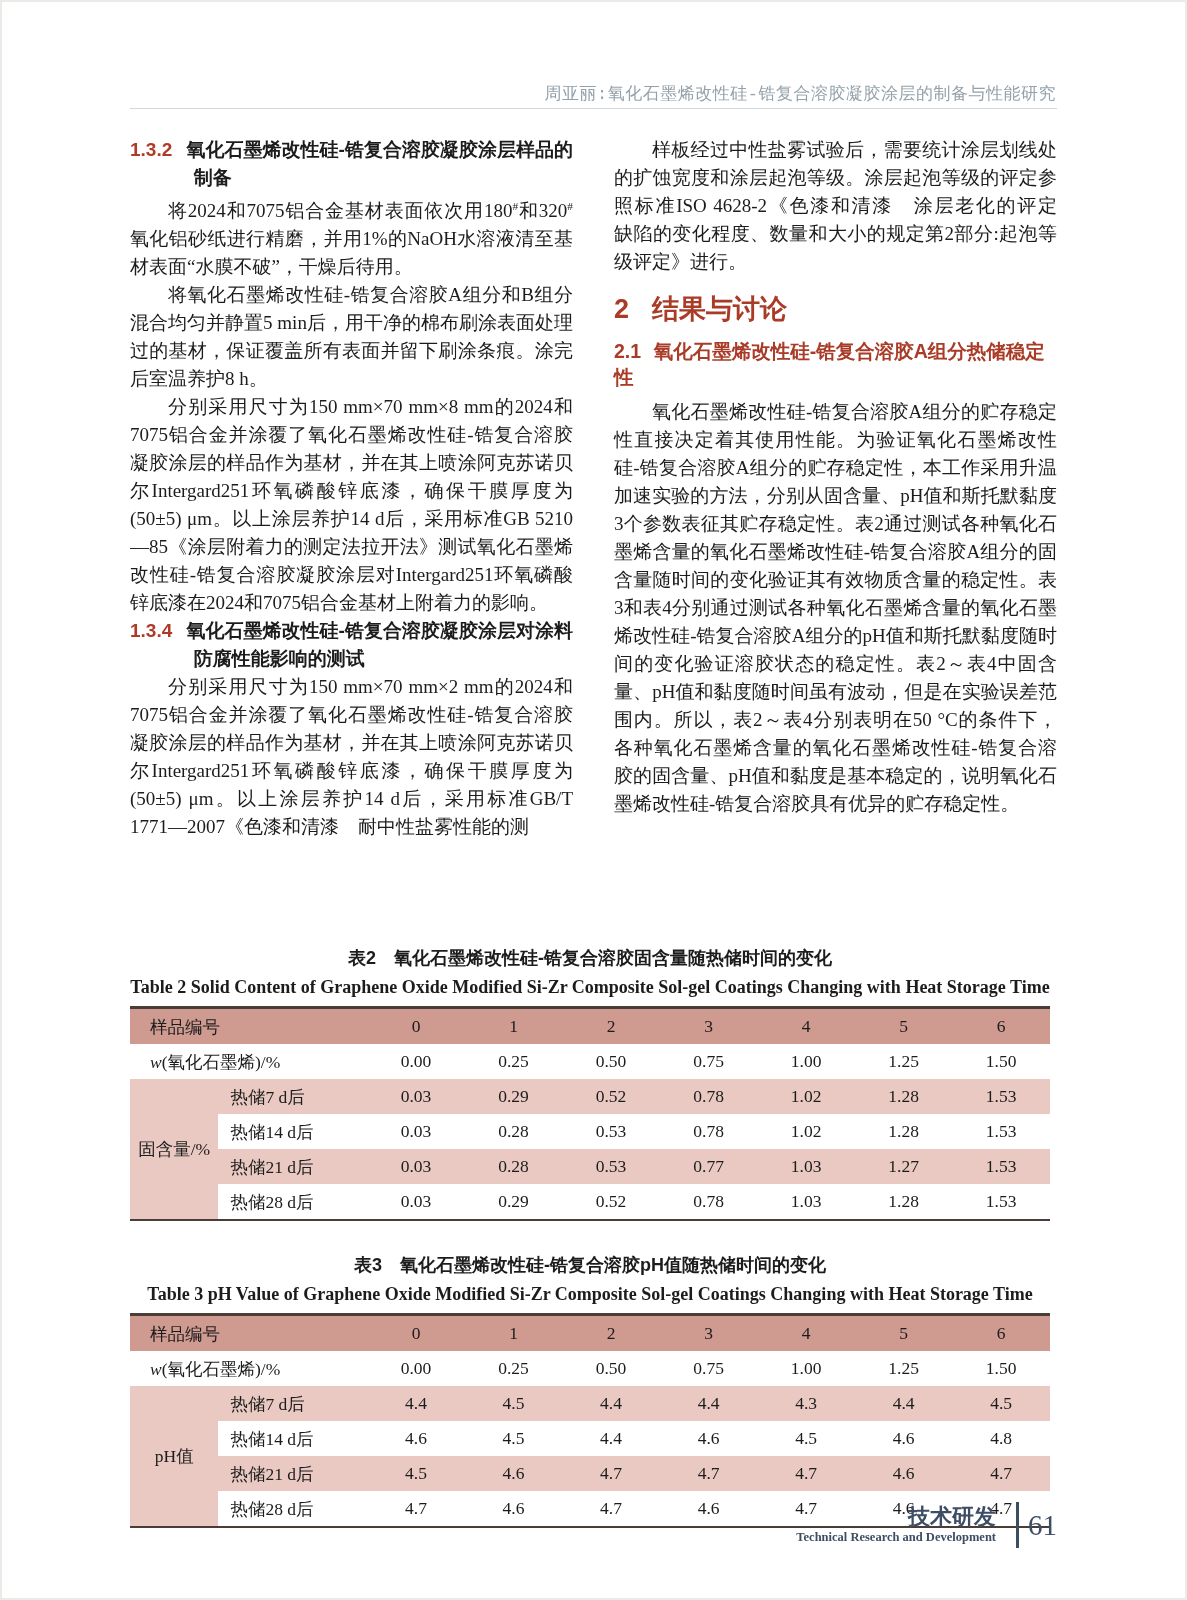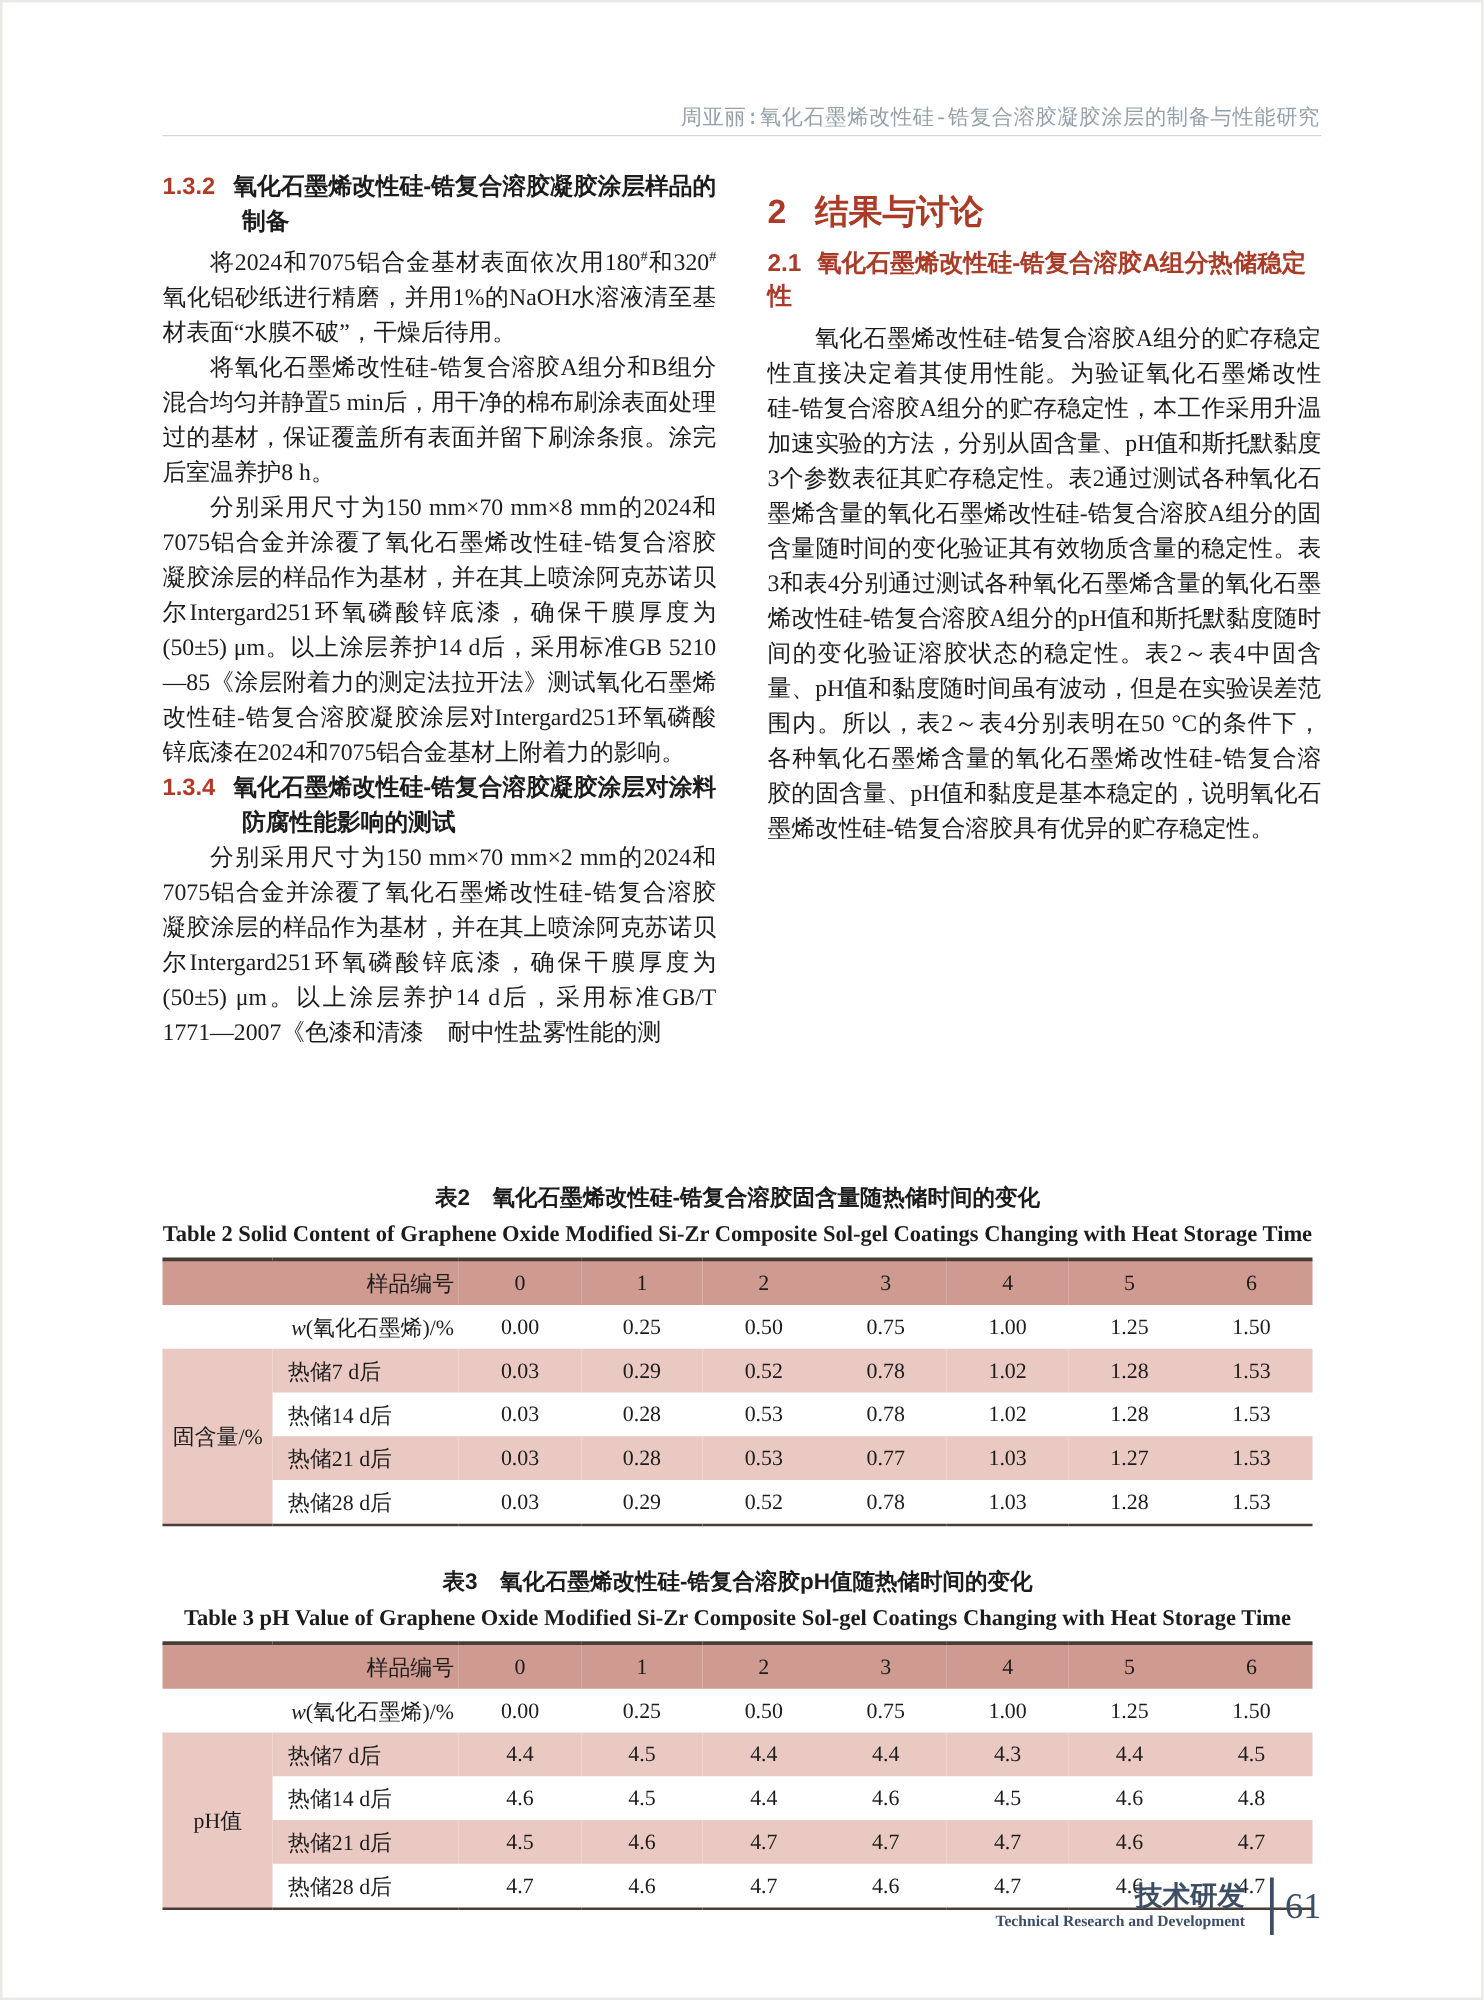--- a/index.html
+++ b/index.html
@@ -63,21 +63,21 @@
     width:100%; border-collapse:collapse;
     border-top:3px solid #4a3d37; border-bottom:2px solid #4a3d37;
     font-size:17.5px;
   }
   table.datatable col.c-grp { width:88px; }
   table.datatable col.c-sub { width:148px; }
   table.datatable col.c-num { width:97px; }
   .datatable th, .datatable td {
     font-weight:normal; height:35px; padding:0 4px; text-align:center;
   }
-  .datatable .lbl { text-align:right; padding-left:9px; }
+  .datatable .lbl { text-align:left; padding-left:20px; }
   .datatable tr.hdr th { background:#cf9a90; }
   .datatable tr.stripe td { background:#e9c9c2; }
   .datatable td.grp { background:#e9c9c2; }
   .datatable td.sub { text-align:left; padding-left:12px; }
   
   .footer {
     position:absolute; top:1502px; right:130px;
     display:flex; align-items:center;
   }
   .footer-textblock { text-align:right; padding-right:20px; }
@@ -108,20 +108,21 @@
     <div class="col">
       <div class="sec-head"><span class="sec-num">1.3.2</span><span>氧化石墨烯改性硅-锆复合溶胶凝胶涂层样品的制备</span></div>
       <p class="body"><span>将2024和7075铝合金基材表面依次用180</span><sup class="hash">#</sup><span>和320</span><sup class="hash">#</sup><span>氧化铝砂纸进行精磨，并用1%的NaOH水溶液清至基材表面“水膜不破”，干燥后待用。</span></p>
       <p class="body">将氧化石墨烯改性硅-锆复合溶胶A组分和B组分混合均匀并静置5 min后，用干净的棉布刷涂表面处理过的基材，保证覆盖所有表面并留下刷涂条痕。涂完后室温养护8 h。</p>
       <p class="body">分别采用尺寸为150 mm×70 mm×8 mm的2024和7075铝合金并涂覆了氧化石墨烯改性硅-锆复合溶胶凝胶涂层的样品作为基材，并在其上喷涂阿克苏诺贝尔Intergard251环氧磷酸锌底漆，确保干膜厚度为(50±5) μm。以上涂层养护14 d后，采用标准GB 5210—85《涂层附着力的测定法拉开法》测试氧化石墨烯改性硅-锆复合溶胶凝胶涂层对Intergard251环氧磷酸锌底漆在2024和7075铝合金基材上附着力的影响。</p>
       <div class="sec-head"><span class="sec-num">1.3.4</span><span>氧化石墨烯改性硅-锆复合溶胶凝胶涂层对涂料防腐性能影响的测试</span></div>
       <p class="body">分别采用尺寸为150 mm×70 mm×2 mm的2024和7075铝合金并涂覆了氧化石墨烯改性硅-锆复合溶胶凝胶涂层的样品作为基材，并在其上喷涂阿克苏诺贝尔Intergard251环氧磷酸锌底漆，确保干膜厚度为(50±5) μm。以上涂层养护14 d后，采用标准GB/T 1771—2007《色漆和清漆　耐中性盐雾性能的测</p>
     </div>
 
     <div class="col">
+      <p class="body">样板经过中性盐雾试验后，需要统计涂层划线处的扩蚀宽度和涂层起泡等级。涂层起泡等级的评定参照标准ISO 4628-2《色漆和清漆　涂层老化的评定　缺陷的变化程度、数量和大小的规定第2部分:起泡等级评定》进行。</p>
       <div class="h2-head"><span class="h2-num">2</span><span>结果与讨论</span></div>
       <div class="h21-head"><span class="h21-num">2.1</span><span>氧化石墨烯改性硅-锆复合溶胶A组分热储稳定性</span></div>
       <p class="body">氧化石墨烯改性硅-锆复合溶胶A组分的贮存稳定性直接决定着其使用性能。为验证氧化石墨烯改性硅-锆复合溶胶A组分的贮存稳定性，本工作采用升温加速实验的方法，分别从固含量、pH值和斯托默黏度3个参数表征其贮存稳定性。表2通过测试各种氧化石墨烯含量的氧化石墨烯改性硅-锆复合溶胶A组分的固含量随时间的变化验证其有效物质含量的稳定性。表3和表4分别通过测试各种氧化石墨烯含量的氧化石墨烯改性硅-锆复合溶胶A组分的pH值和斯托默黏度随时间的变化验证溶胶状态的稳定性。表2～表4中固含量、pH值和黏度随时间虽有波动，但是在实验误差范围内。所以，表2～表4分别表明在50 °C的条件下，各种氧化石墨烯含量的氧化石墨烯改性硅-锆复合溶胶的固含量、pH值和黏度是基本稳定的，说明氧化石墨烯改性硅-锆复合溶胶具有优异的贮存稳定性。</p>
     </div>
 
   </div>
 
   <div class="tables">
 
     <div class="tbl-block1">

